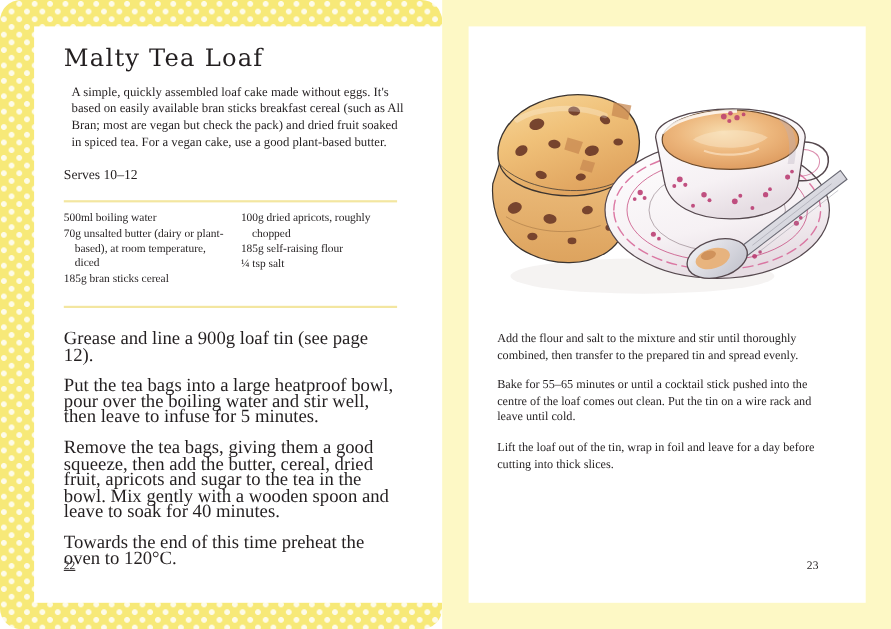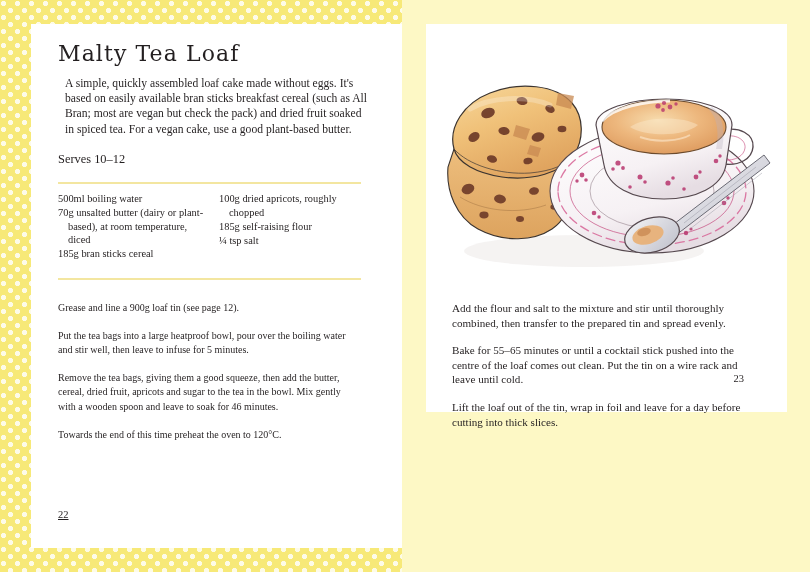--- a/index.html
+++ b/index.html
@@ -26,20 +26,21 @@
     left: 0;
     top: 0;
     width: 402px;
     height: 572px;
     background-color: #f7e978;
     background-image:
       radial-gradient(circle at 3.5px 3.5px, #fdfbe8 2.3px, rgba(253,251,232,0) 2.9px),
       radial-gradient(circle at 3.5px 3.5px, #fdfbe8 2.3px, rgba(253,251,232,0) 2.9px);
     background-size: 14px 14px, 14px 14px;
     background-position: 0 0, 7px 7px;
+    border-radius: 19px;
   }
   .page-left-sheet {
     position: absolute;
     left: 31px;
     top: 24px;
     width: 371px;
     height: 524px;
     background: #ffffff;
   }
 
@@ -50,21 +51,21 @@
     top: 0;
     width: 408px;
     height: 572px;
     background: #fdf8c5;
   }
   .page-right-sheet {
     position: absolute;
     left: 24px;
     top: 24px;
     width: 361px;
-    height: 388px;
+    height: 524px;
     background: #ffffff;
   }
 
   
   .recipe-title {
     position: absolute;
     left: 27px;
     top: 17px;
     font-size: 22px;
     letter-spacing: 1.1px;
@@ -122,21 +123,21 @@
     padding-left: 10px;
     text-indent: -10px;
   }
 
   
   .method {
     position: absolute;
     left: 27px;
     top: 277px;
     width: 300px;
-    font-size: 10px;
+    font-size: 17px;
     line-height: 14.6px;
     color: #231f20;
   }
   .method-right {
     position: absolute;
     left: 26px;
     top: 277px;
     width: 310px;
     font-size: 11.1px;
     line-height: 14.6px;
@@ -190,21 +191,21 @@
           <p class="ing-item">185g self-raising flour</p>
           <p class="ing-item">¼ tsp salt</p>
         </div>
       </div>
 
       <div class="rule rule-bottom"></div>
 
       <div class="method">
         <p class="step">Grease and line a 900g loaf tin (see page 12).</p>
         <p class="step">Put the tea bags into a large heatproof bowl, pour over the boiling water and stir well, then leave to infuse for 5 minutes.</p>
-        <p class="step">Remove the tea bags, giving them a good squeeze, then add the butter, cereal, dried fruit, apricots and sugar to the tea in the bowl. Mix gently with a wooden spoon and leave to soak for 46 minutes.</p>
+        <p class="step">Remove the tea bags, giving them a good squeeze, then add the butter, cereal, dried fruit, apricots and sugar to the tea in the bowl. Mix gently with a wooden spoon and leave to soak for 40 minutes.</p>
         <p class="step">Towards the end of this time preheat the oven to 120°C.</p>
       </div>
 
       <div class="folio folio-left">22</div>
     </div>
   </div>
 
   <div class="page-right">
     <div class="page-right-sheet">
 

